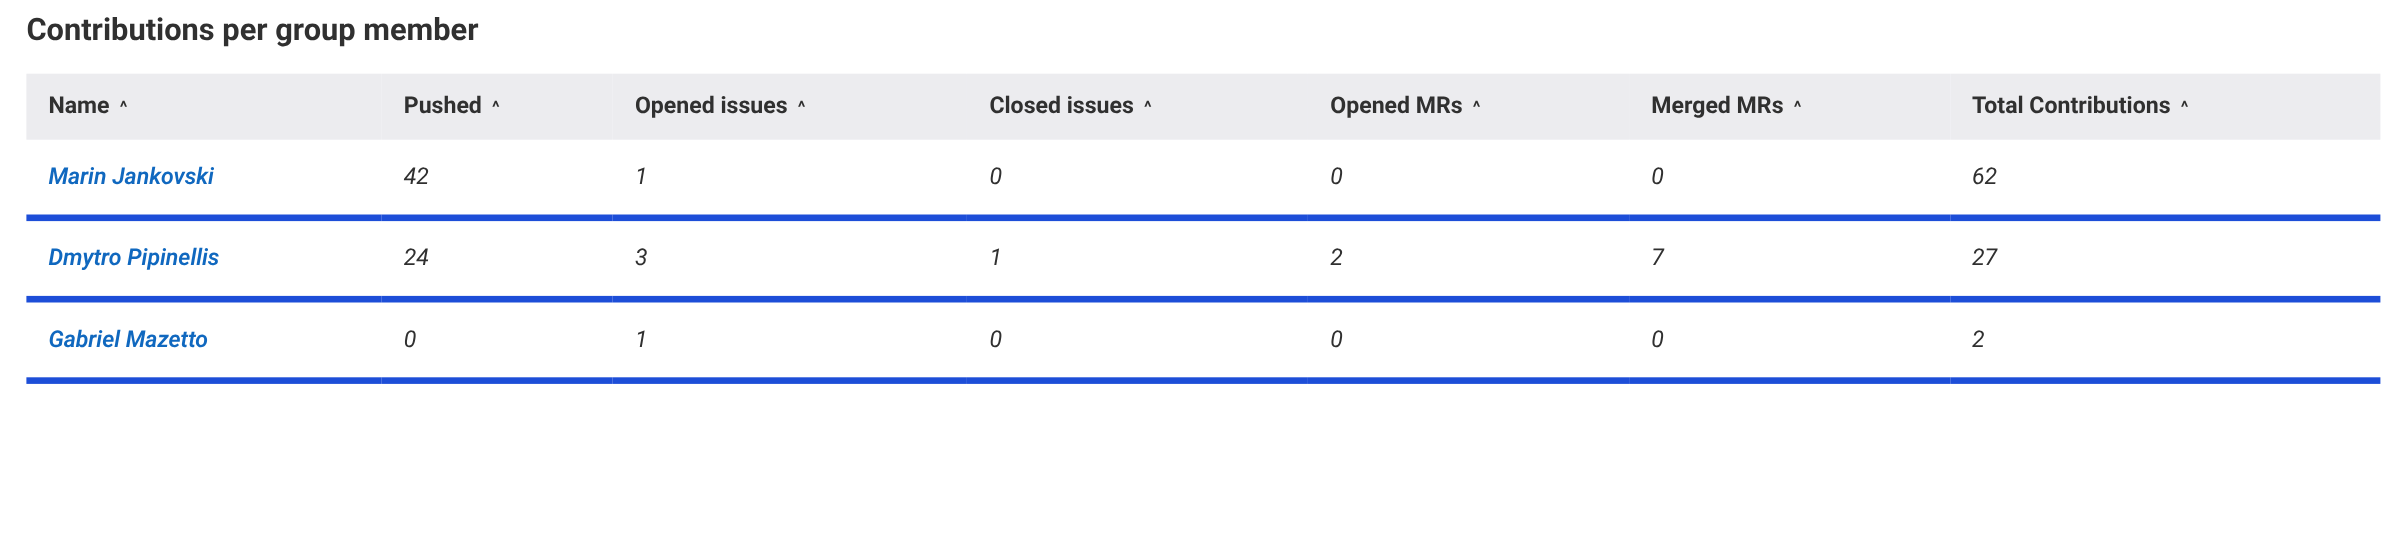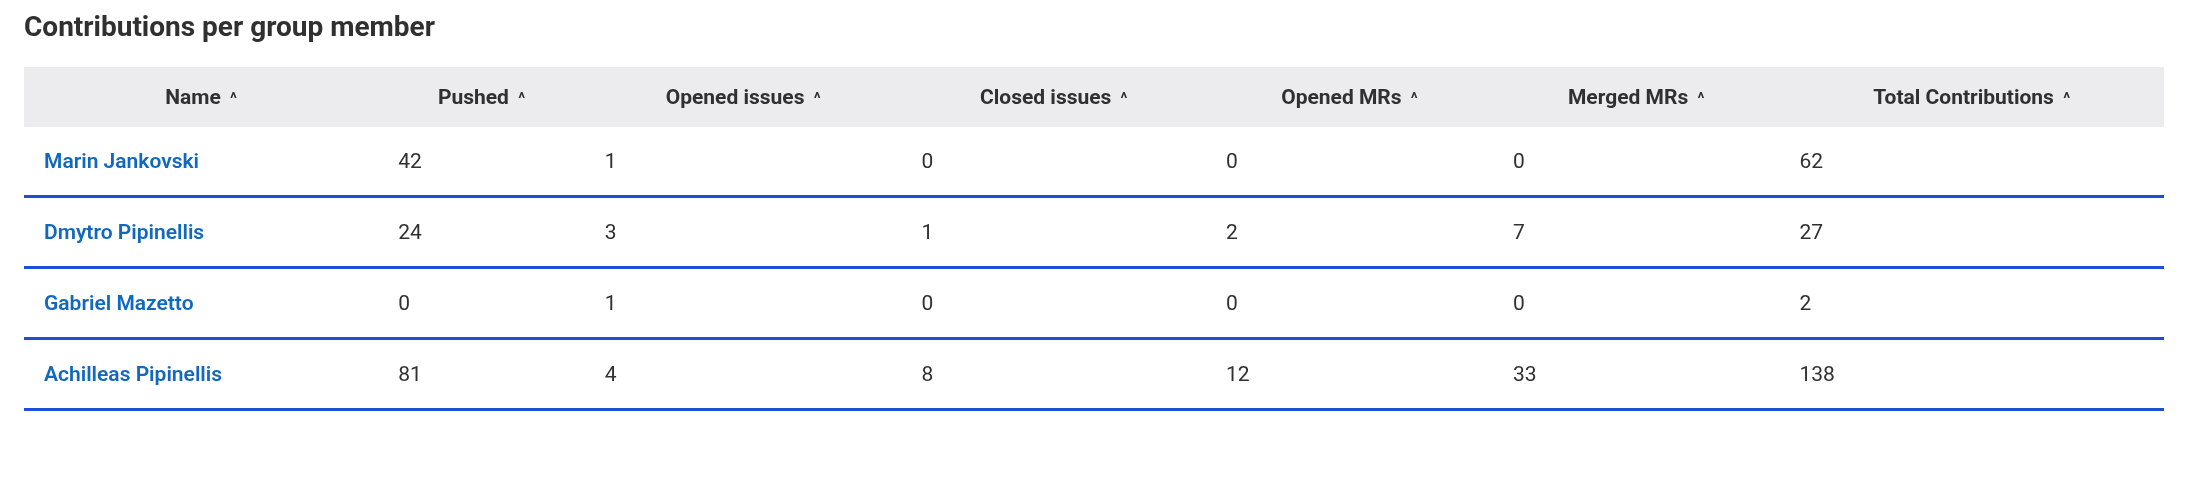--- a/index.html
+++ b/index.html
@@ -21,37 +21,38 @@
     }
     table {
       width: 100%;
       border-collapse: collapse;
       font-size: 21px;
     }
     thead tr {
       background-color: #ececef;
     }
     th {
-      text-align: center;
+      text-align: left;
       padding: 18px 20px;
       font-weight: 700;
       color: #303030;
       cursor: pointer;
       user-select: none;
       white-space: nowrap;
     }
     th .sort-caret {
       display: inline-block;
       margin-left: 4px;
       font-size: 0.75em;
     }
     tbody td {
       padding: 22px 20px;
-      border-bottom: 3px solid #1d4ed8;
+      border-bottom: 6px solid #1d4ed8;
       color: #303030;
+      font-style: italic;
     }
     tbody td.name-cell a {
       color: #1068bf;
       text-decoration: none;
       font-weight: 600;
     }
   </style>
 </head>
 <body>
 
@@ -117,25 +118,14 @@
       <td class="name-cell">
         <a href="#">Gabriel Mazetto</a>
       </td>
       <td>0</td>
       <td>1</td>
       <td>0</td>
       <td>0</td>
       <td>0</td>
       <td>2</td>
     </tr>
-    <tr>
-      <td class="name-cell">
-        <a href="#">Achilleas Pipinellis</a>
-      </td>
-      <td>81</td>
-      <td>4</td>
-      <td>8</td>
-      <td>12</td>
-      <td>33</td>
-      <td>138</td>
-    </tr>
   </tbody>
 </table>
 
 </body></html>

